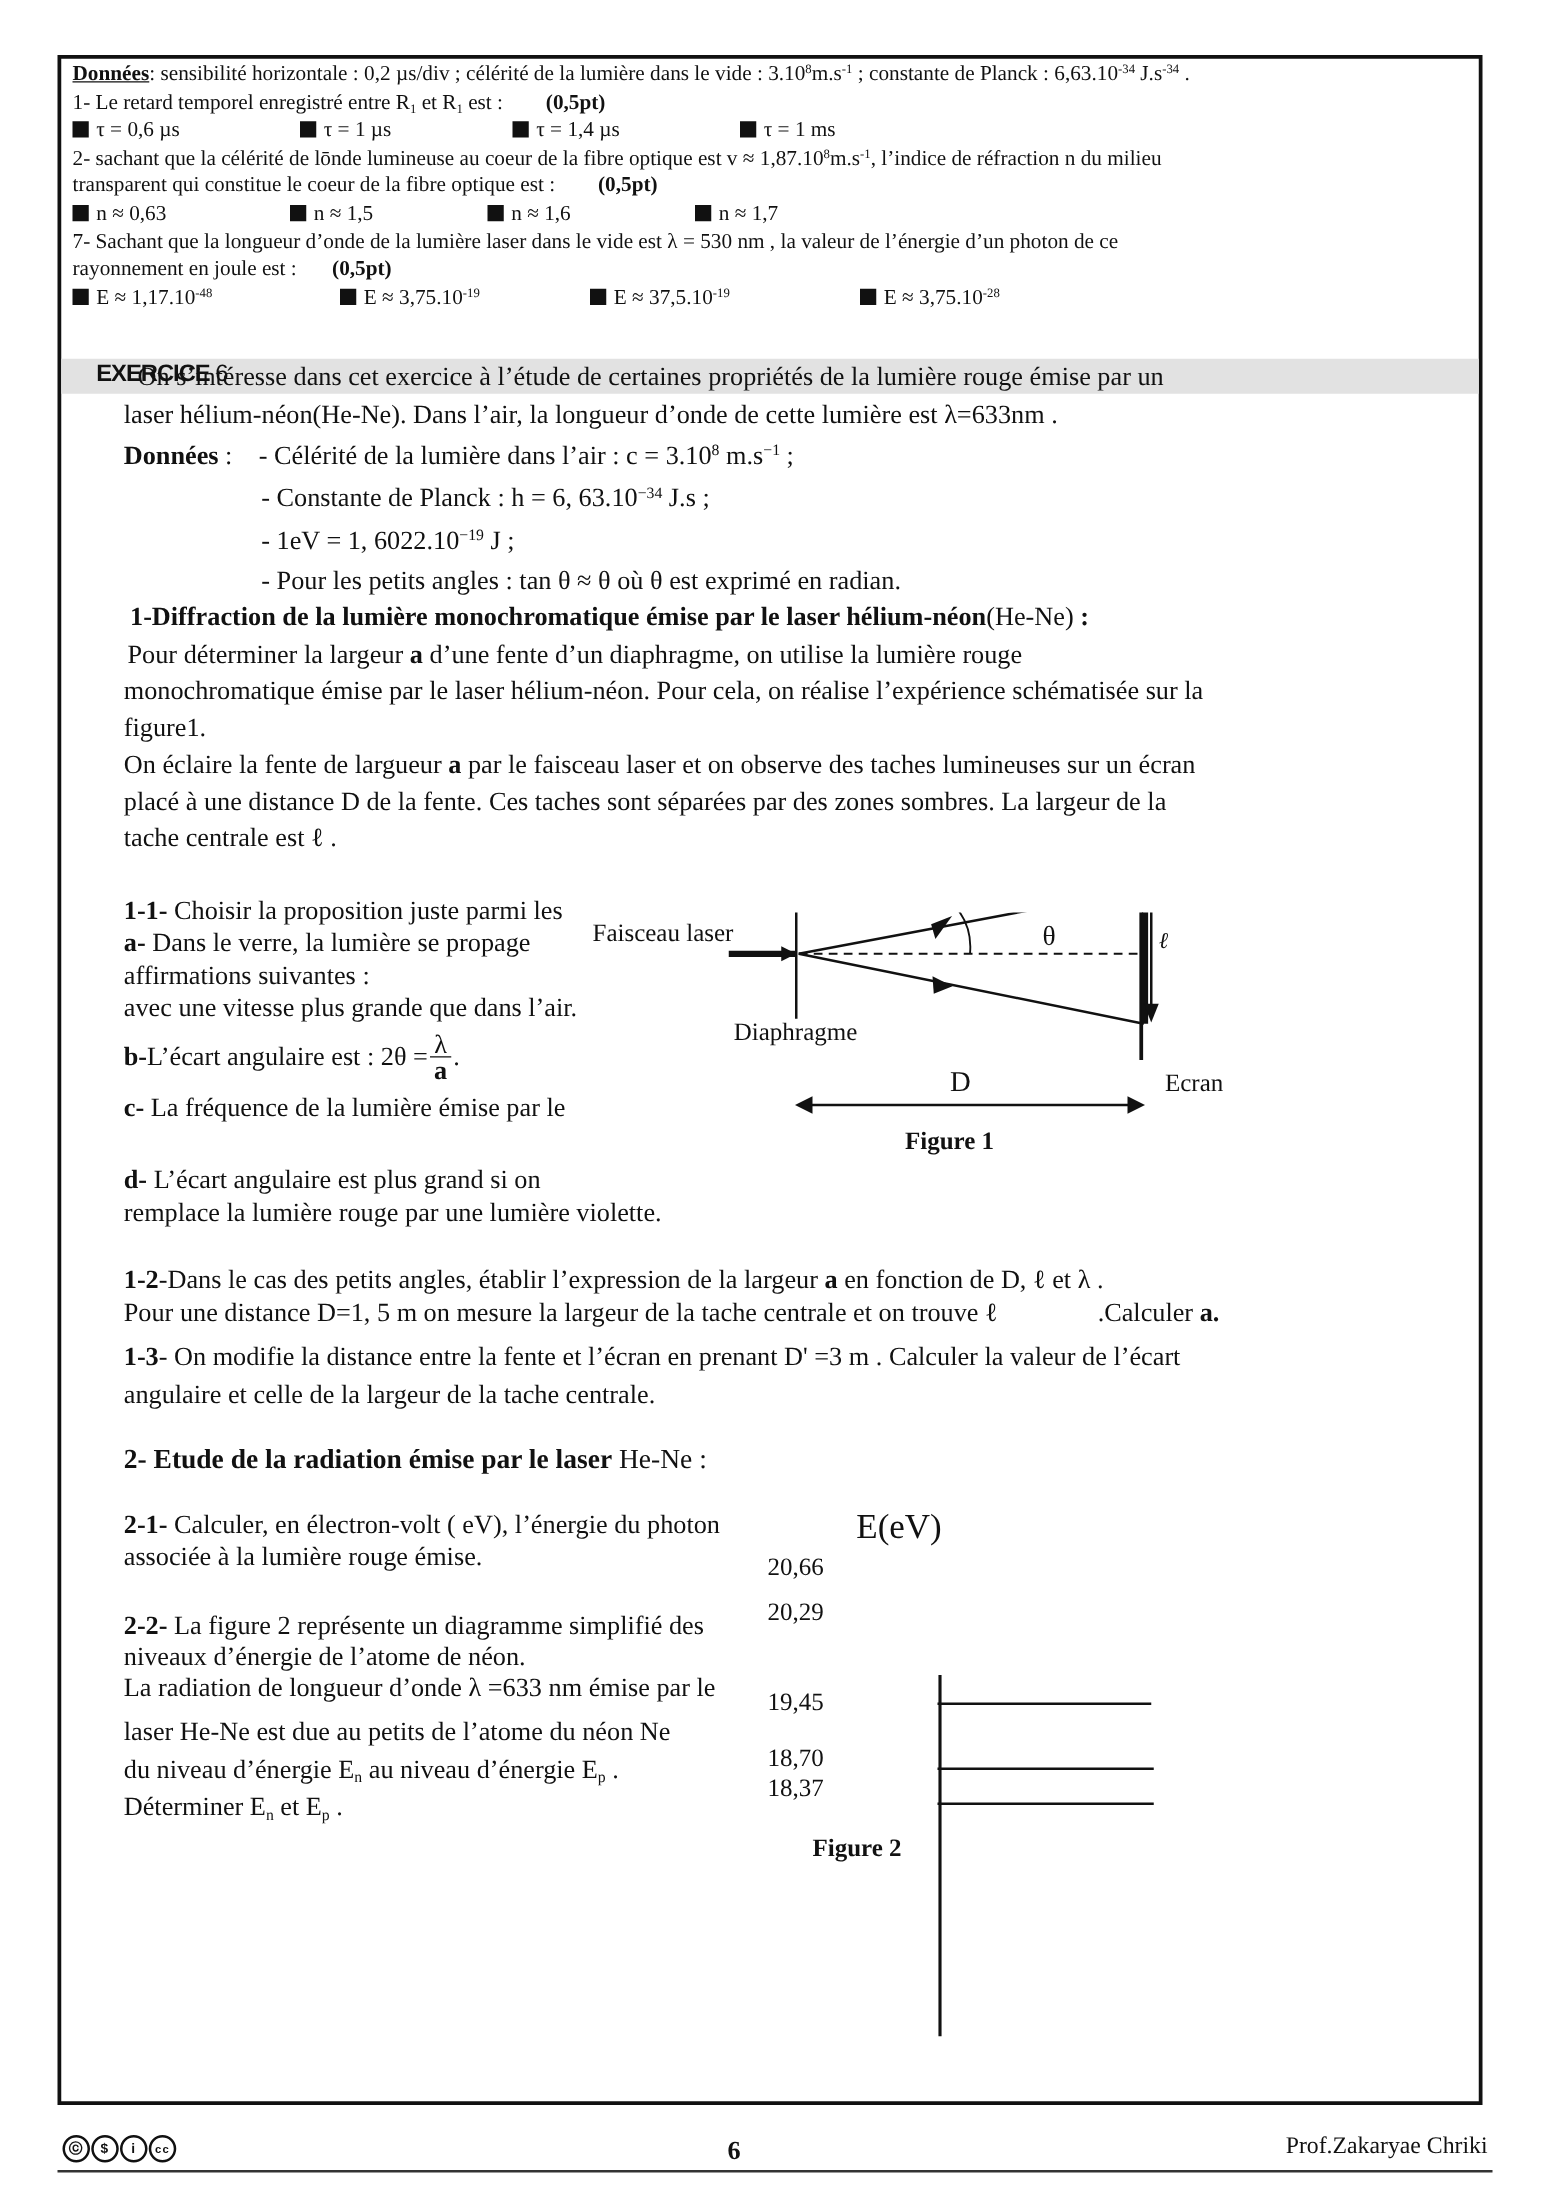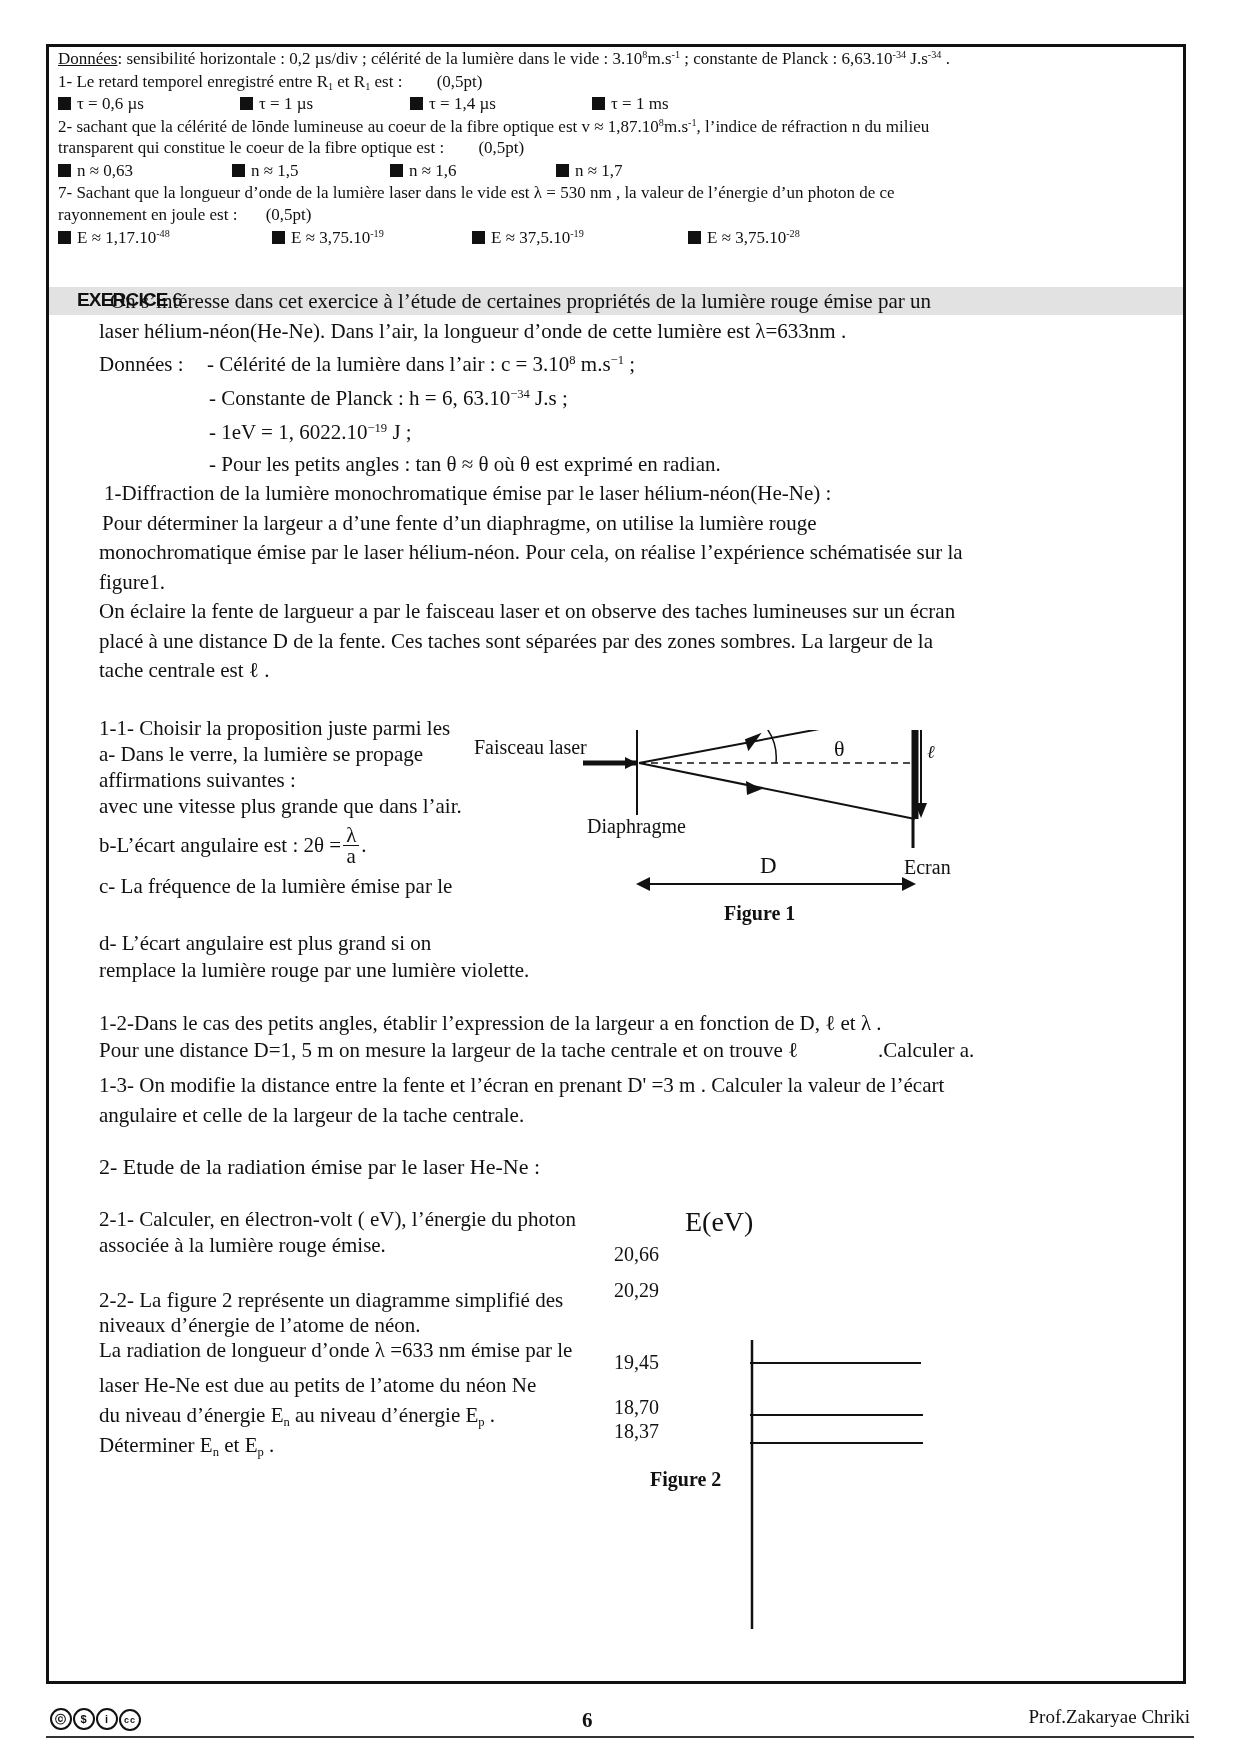--- a/index.html
+++ b/index.html
@@ -3,21 +3,21 @@
 <meta charset="utf-8">
 <style>
   html, body { margin:0; padding:0; background:#ffffff; }
   body { width:1240px; height:1754px; position:relative; overflow:hidden;
          font-family:"Liberation Serif", serif; color:#111; }
   .frame { position:absolute; left:46px; top:44px; width:1140px; height:1640px;
            border-left:3px solid #111; border-right:3px solid #111; border-top:3px solid #111; border-bottom:3px solid #111; box-sizing:border-box; }
   .abs { position:absolute; white-space:nowrap; }
   .small { font-size:17px; line-height:22px; }
   .main { font-size:21px; line-height:30px;padding-left:44px; }
-  b, .b { font-weight:normal; }
+  b, .b { font-weight:bold; }
   sup { font-size:0.6em; vertical-align:0.55em; line-height:0; }
   sub { font-size:0.6em; vertical-align:-0.3em; line-height:0; }
   .sq { display:inline-block; width:13px; height:13px; background:#111; margin-right:6px; vertical-align:-1px; }
   .ex-bar { position:absolute; left:49px; top:287px; width:1134px; height:28px; background:#e2e2e2; }
   .ex-title { position:absolute; left:50px; top:289px; font-family:"Liberation Sans", sans-serif; font-size:19px; letter-spacing:-0.8px;padding-left:27px; }
   .ex-title .b { font-weight:bold; }
   .underline { text-decoration:underline; }
   .frac { display:inline-block; vertical-align:middle; text-align:center; line-height:20px; margin:0 2px; }
   .frac span { display:block; }
   .frac .num { border-bottom:1.5px solid #111; padding:0 3px; }
@@ -143,21 +143,21 @@
 
   <line x1="140" y1="154" x2="412" y2="154" stroke="#111" stroke-width="2"></line>
   <polygon points="150,147 136,154 150,161" fill="#111"></polygon>
   <polygon points="402,147 416,154 402,161" fill="#111"></polygon>
 </svg>
 <div class="abs fig-label" style="left:474px; top:736px;">Faisceau laser</div>
 <div class="abs fig-label" style="left:587px; top:815px;">Diaphragme</div>
 <div class="abs fig-label" style="left:834px; top:736px; font-size:22px;">θ</div>
 <div class="abs fig-label" style="left:927px; top:742px; font-style:italic; font-size:18px;">ℓ</div>
 <div class="abs fig-label" style="left:760px; top:853px; font-size:23px;">D</div>
-<div class="abs fig-label" style="left:904px; top:856px;">Ecran</div>
+<div class="abs fig-label" style="left:932px; top:856px;">Ecran</div>
 <div class="abs fig-label" style="left:724px; top:902px; font-weight:bold;">Figure 1</div>
 
 <div class="abs main" style="left:55px; top:1010px; line-height:27px;">
   <div><b>1-2</b><span>-Dans le cas des petits angles, établir l’expression de la largeur </span><b>a</b><span> en fonction de D, ℓ et  λ  .</span></div>
   <div><span>Pour une distance D=1, 5 m  on mesure la largeur de la tache centrale et on trouve  ℓ</span><span style="display:inline-block; width:80px;"></span><span>.Calculer </span><b>a.</b></div>
 </div>
 
 <div class="abs main" style="left:55px; top:1070px; line-height:30px;">
   <div><b>1-3</b><span>- On modifie la distance entre la fente et l’écran en prenant  D' =3 m . Calculer la valeur de l’écart</span></div>
   <div>angulaire et celle de la largeur de la tache centrale.</div>

